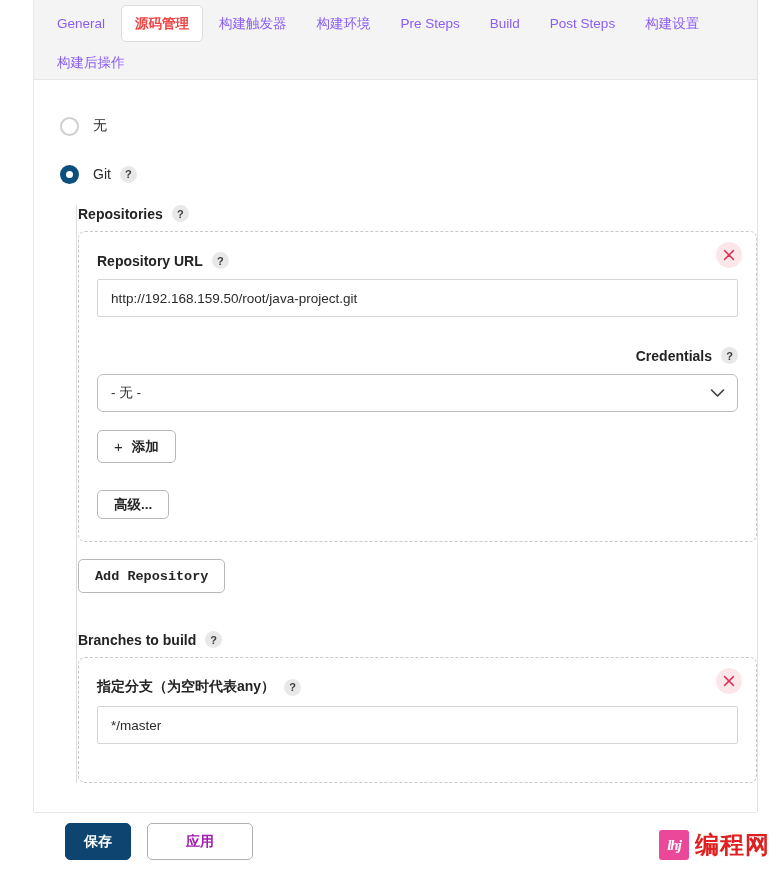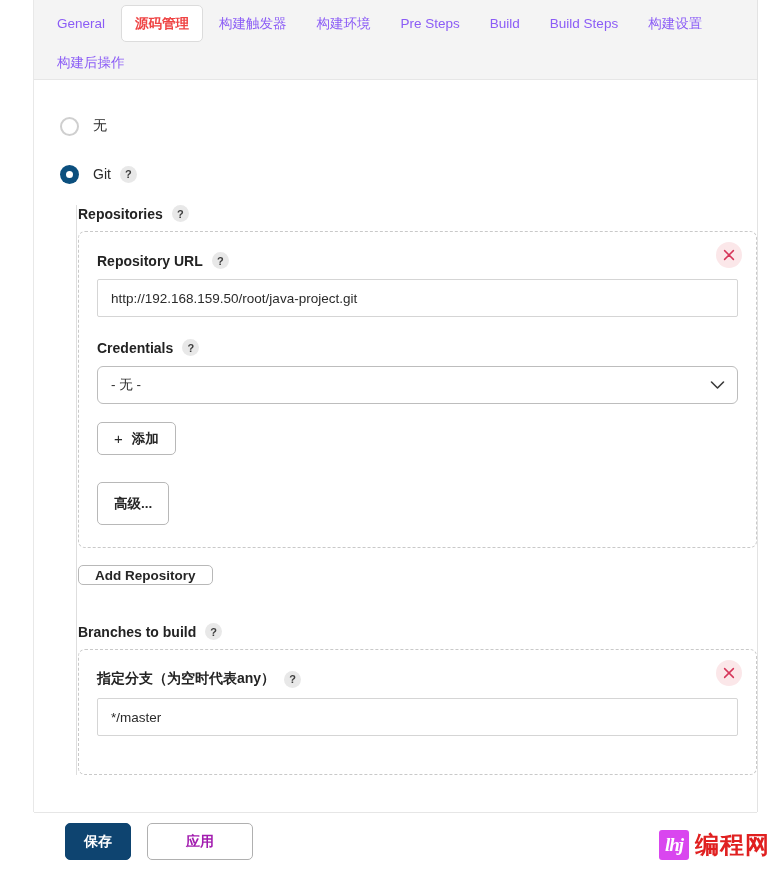--- a/index.html
+++ b/index.html
@@ -226,25 +226,25 @@
     padding: 0 16px;
     height: 33px;
   }
   .btn-add { margin-top: 18px; }
   .btn-add .plus {
     font-size: 15px;
     font-weight: normal;
     margin-right: 9px;
     line-height: 0;
   }
-  .btn-adv { margin-top: 27px; height: 43px; }
-  .btn-addrepo { margin-top: 17px; margin-left: 0; height: 20px; }
+  .btn-adv { margin-top: 27px; height: 29px; }
+  .btn-addrepo { margin-top: 17px; margin-left: 0; height: 34px; font-family: Liberation Mono, monospace; }
 
   .spacer-16 { height: 16px; }
-  .mt-22 { margin-top: 22px; }
+  .mt-22 { margin-top: 30px; justify-content: flex-end; }
 
   
   .footer {
     position: absolute;
     left: 34px; top: 812px;
     width: 723px; height: 58px;
     background: #ffffff;
     border-top: 1px solid #e6e6e6;
     display: flex;
     align-items: center;
@@ -276,26 +276,26 @@
   .watermark {
     position: absolute;
     right: 10px;
     bottom: 10px;
     display: flex;
     align-items: center;
     height: 30px;
   }
   .wm-mark {
     width: 30px; height: 30px;
-    background: #d946ef;
+    background: #ec4899;
     border-radius: 3px;
     color: #ffffff;
     font-style: italic;
     font-weight: bold;
-    font-size: 19px;
+    font-size: 15px;
     display: flex; align-items: center; justify-content: center;
     font-family: "Liberation Serif", serif;
     letter-spacing: -1px;
   }
   .wm-text {
     margin-left: 6px;
     color: #e02020;
     font-size: 24px;
     font-weight: bold;
     letter-spacing: 1px;
@@ -311,21 +311,21 @@
   <div class="rail-right"></div>
 
   <div class="tabbar">
     <div class="tabs">
       <div class="tab">General</div>
       <div class="tab active">源码管理</div>
       <div class="tab">构建触发器</div>
       <div class="tab">构建环境</div>
       <div class="tab">Pre Steps</div>
       <div class="tab">Build</div>
-      <div class="tab">Build Steps</div>
+      <div class="tab">Post Steps</div>
       <div class="tab">构建设置</div>
       <div class="tab">构建后操作</div>
     </div>
   </div>
 
   <div class="body">
 
     <div class="radio-row first">
       <span class="radio"></span>
       <span class="radio-label">无</span>

